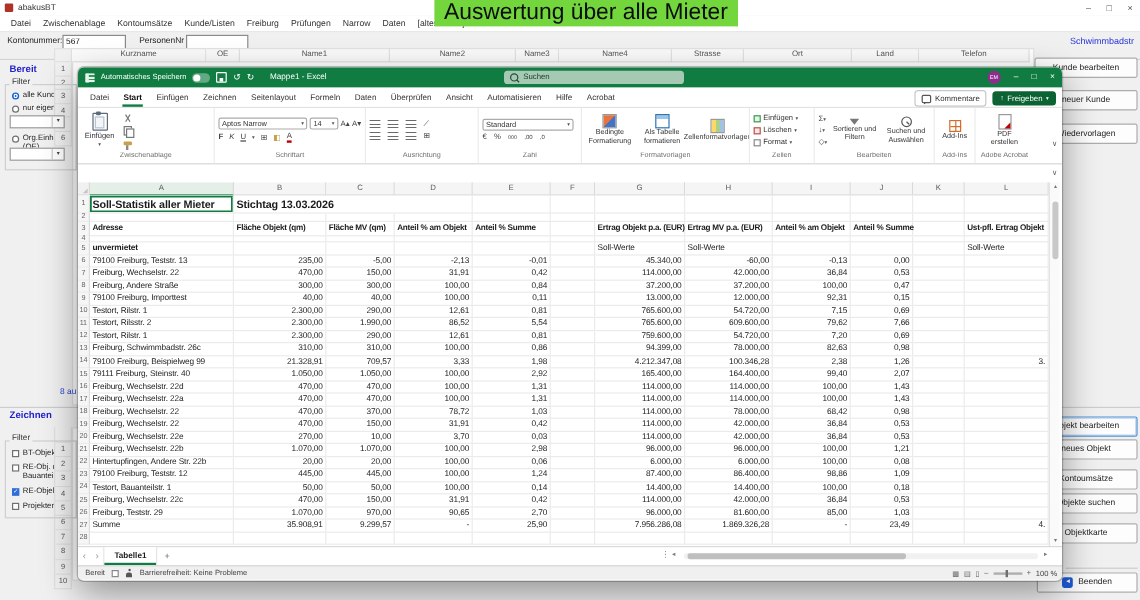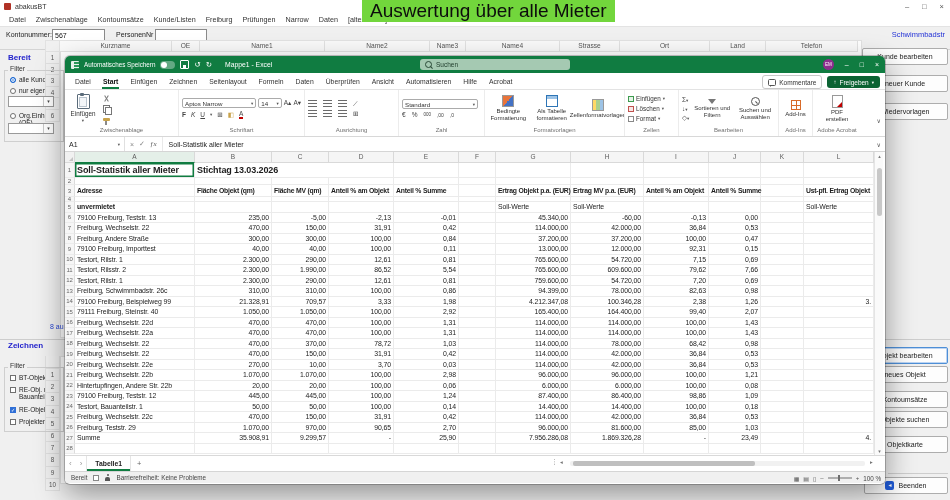--- a/index.html
+++ b/index.html
@@ -511,32 +511,20 @@
           <div class="bitem" style="width:36px;">
             <span class="i-pdf"></span>
             <span>PDF erstellen</span>
           </div>
         </div>
         <div class="rlabel">Adobe Acrobat</div>
       </div>
       <span class="rib-collapse">∨</span>
     </div>
 
-    <div class="abs xl-formula">
-      <span class="namebox">
-        <span>A1</span>
-        <span class="dd">▾</span>
-      </span>
-      <span class="fx-icons">
-        <span>×</span>
-        <span>✓</span>
-        <span class="fx">ƒx</span>
-      </span>
-      <span class="fml">Soll-Statistik aller Mieter</span>
-    </div>
     <span class="f-collapse">∨</span>
 
     <div class="abs" id="xl-colhead">
         <div class="xl-corner"></div>
         <div class="xl-colletter colA" style="width: 120px;">A</div>
         <div class="xl-colletter" style="width: 77px;">B</div>
         <div class="xl-colletter" style="width: 57px;">C</div>
         <div class="xl-colletter" style="width: 65px;">D</div>
         <div class="xl-colletter" style="width: 65px;">E</div>
         <div class="xl-colletter" style="width: 37px;">F</div>

